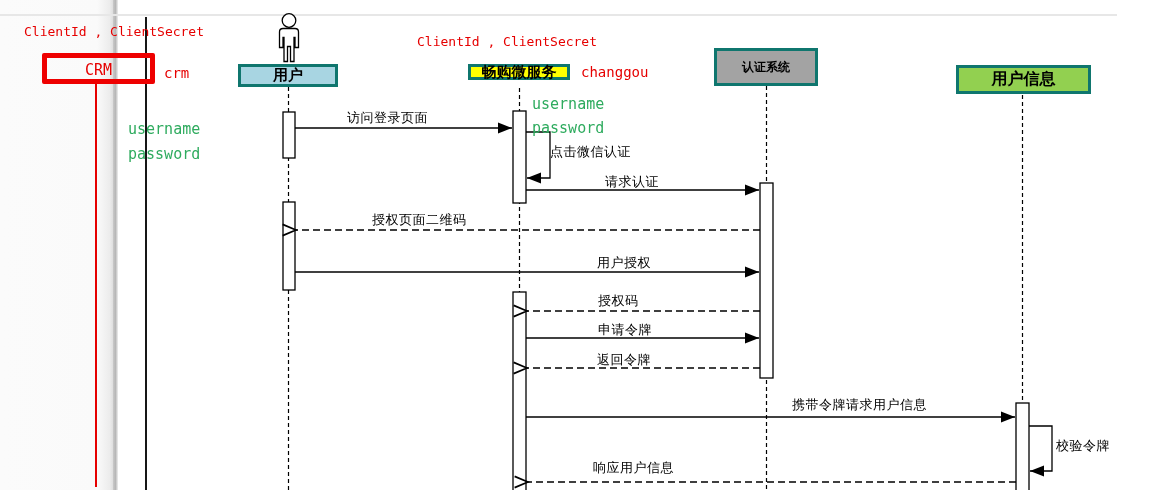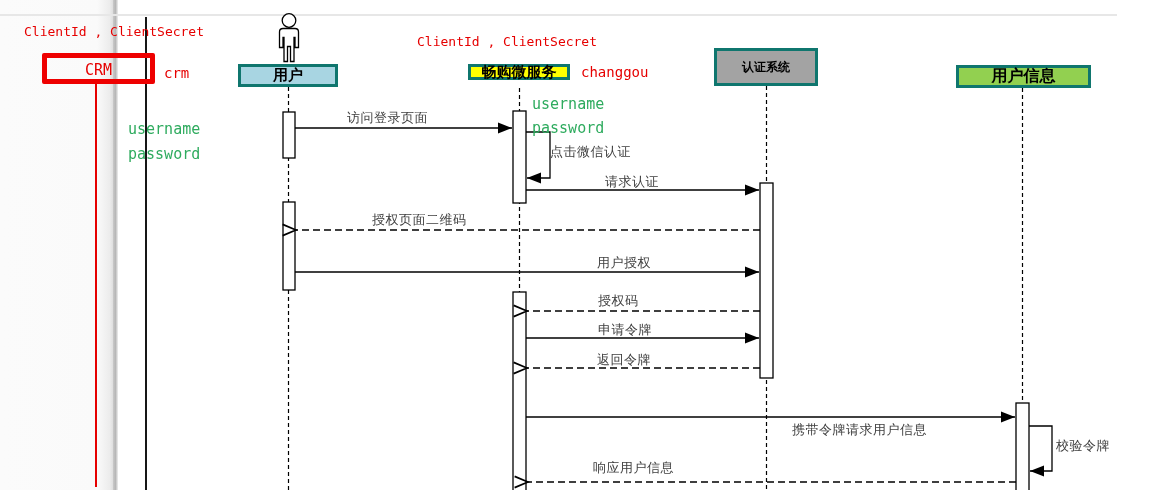--- a/index.html
+++ b/index.html
@@ -26,33 +26,33 @@
   .red-rect { left:42px; top:53px; width:113px; height:31px;
               border:5px solid #ee0000; border-radius:2px; }
   .crm-label { left:47px; top:61px; width:103px; text-align:center; font-size:15px; }
 
   
   .head-box { border:3px solid #0f766e; display:flex; align-items:center; justify-content:center;
               font-weight:bold; color:#000; white-space:nowrap; }
   .head-user     { left:238px; top:64px;  width:100px; height:23px; background:#a8d5e2; font-size:15px; }
   .head-changgou { left:468px; top:64px;  width:102px; height:16px; background:#ffff00; font-size:15px; }
   .head-auth     { left:714px; top:48px;  width:104px; height:38px; background:#a3a3a3; font-size:12px; }
-  .head-userinfo { left:956px; top:65px;  width:135px; height:23px; background:#92d050; font-size:16px; }
+  .head-userinfo { left:956px; top:65px;  width:135px; height:29px; background:#92d050; font-size:16px; }
 
   
-  .msg-label { position:absolute; font-size:13px; color:#404040; white-space:nowrap; letter-spacing:0.5px; }
+  .msg-label { position:absolute; font-size:13px; color:#000000; white-space:nowrap; letter-spacing:0.5px; }
   .ml-1  { left:347px;  top:109px; }
   .ml-2  { left:550px;  top:143px; }
   .ml-3  { left:605px;  top:173px; }
   .ml-4  { left:372px;  top:211px; }
   .ml-5  { left:597px;  top:254px; }
   .ml-6  { left:598px;  top:292px; }
   .ml-7  { left:598px;  top:321px; }
   .ml-8  { left:597px;  top:351px; }
-  .ml-9  { left:768px;  top:421px;padding-left:24px; }
+  .ml-9  { left:768px;  top:396px;padding-left:24px; }
   .ml-10 { left:1056px; top:437px; }
   .ml-11 { left:593px;  top:459px; }
 
   svg .lifeline { stroke:#000; stroke-width:1.2; stroke-dasharray:4 3; }
   svg .act-bar  { fill:#ffffff; stroke:#000; stroke-width:1.3; }
   svg .msg      { stroke:#000; stroke-width:1.3; fill:none; }
   svg .msg-dash { stroke-dasharray:7 4; }
   svg .actor-shape { fill:#ffffff; stroke:#000; stroke-width:1.3; }
 </style>
 </head>

